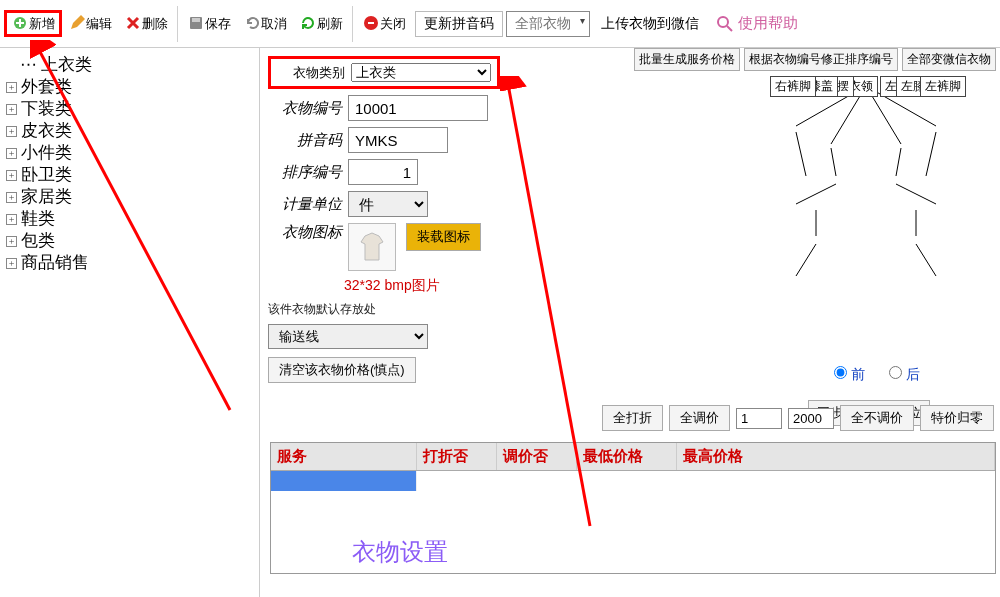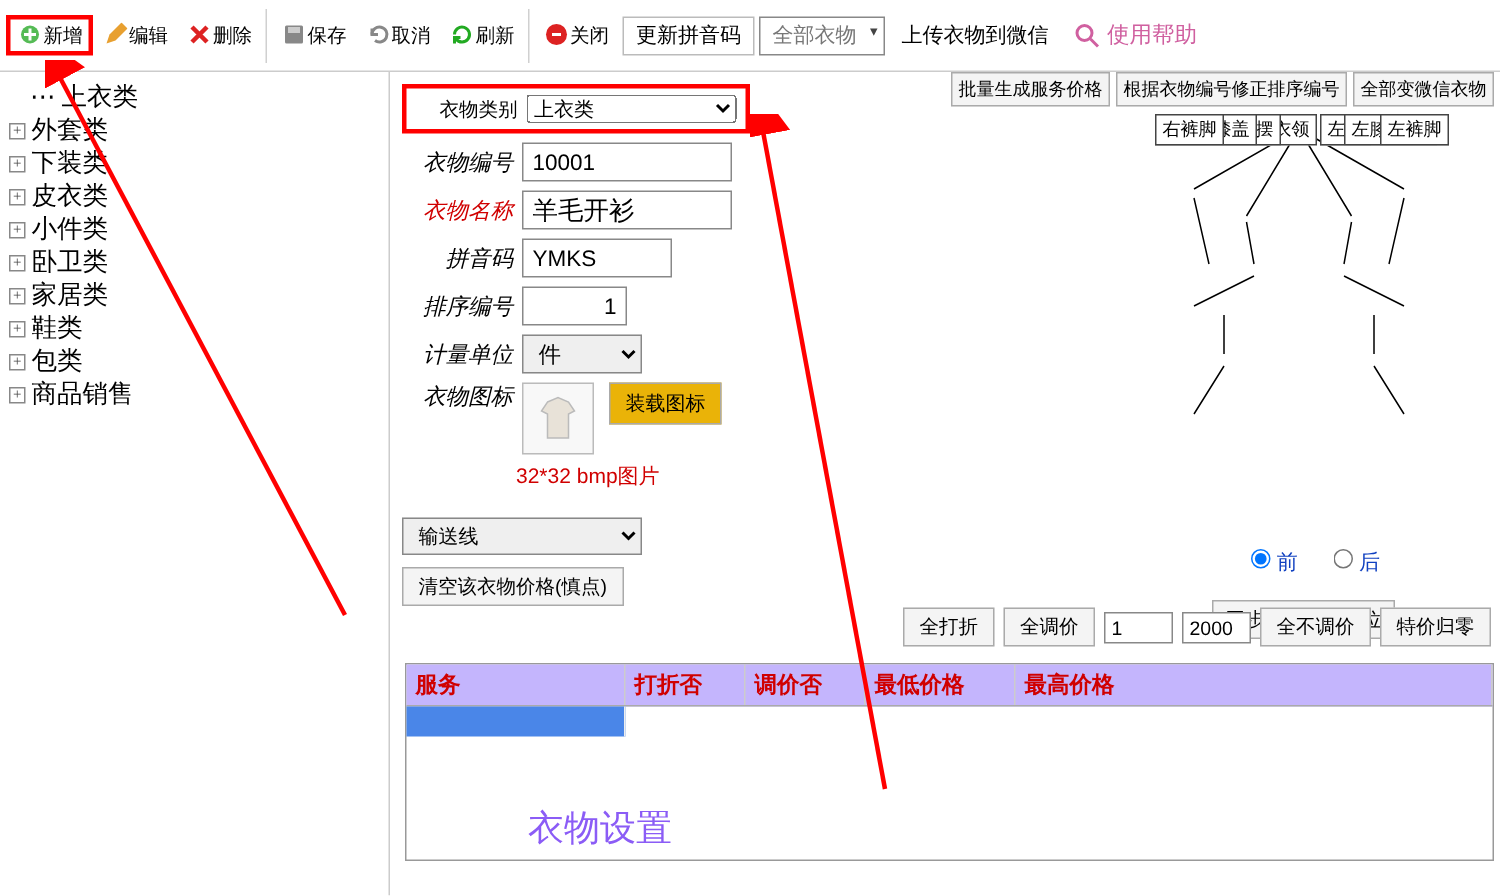--- a/index.html
+++ b/index.html
@@ -33,21 +33,21 @@
 .store-note { font-size: 12px; margin-left: 0; margin-top: 6px; color: #222; }
 .body-diagram { position: absolute; right: 4px; top: 28px; width: 260px; height: 280px; }
 .body-diagram .part { position: absolute; border: 1px solid #444; background: #fff; font-size: 12px; padding: 1px 4px; white-space: nowrap; }
 .radio-row { position: absolute; right: 70px; top: 318px; font-size: 14px; }
 .radio-row label { margin: 0 10px; color: #1040c0; }
 .sync-btn { position: absolute; right: 70px; top: 352px; font-size: 13px; padding: 3px 8px; border: 1px solid #aaa; background: #f4f4f4; cursor: pointer; }
 .price-row { position: absolute; left: 276px; top: 405px; right: 6px; display: flex; align-items: center; gap: 6px; }
 .price-row button { font-size: 13px; padding: 3px 10px; border: 1px solid #aaa; background: #f4f4f4; cursor: pointer; }
 .price-row input { width: 46px; border: 1px solid #888; padding: 2px 4px; font-size: 13px; }
 .table { position: absolute; left: 270px; top: 442px; right: 4px; border: 1px solid #999; background: #fff; }
-.table-header { display: flex; background: #c4b5fd; border-bottom: 1px solid #aaa; justify-content: space-between; }
+.table-header { display: flex; background: #e5e5e5; border-bottom: 1px solid #aaa; justify-content: space-between; }
 .table-header div { padding: 4px 6px; font-size: 15px; color: #d00000; border-right: 1px solid #ccc; font-weight: bold; }
 .table-row1 { display: flex; height: 22px; }
 .table-row1 div { border-right: 1px solid #eee; }
 .sel-cell { background: #4a86e8; width: 146px; height: 20px; }
 .annot { position: absolute; color: #8b5cf6; font-size: 24px; font-family: SimSun, serif; pointer-events: none; }
 svg.arrow { position: absolute; pointer-events: none; }
 .clear-price { margin-left: 0; margin-top: 8px; font-size: 13px; padding: 3px 10px; border: 1px solid #aaa; background: #f4f4f4; cursor: pointer; }
 </style>
 </head>
 <body>
@@ -183,24 +183,20 @@
     <div class="form-area">
       <div class="big-red-box">
         <label class="red" style="width:68px;text-align:right;margin-right:6px;">衣物类别</label>
         <select><option>上衣类</option></select>
       </div>
       <div class="field-row">
           <label>衣物编号</label>
           <input type="text" style="width: 140px;" value="10001">
         </div>
       <div class="field-row">
-          <label class="red">衣物名称</label>
-          <input type="text" style="width: 140px; font-size: 17px;" value="羊毛开衫">
-        </div>
-      <div class="field-row">
           <label>拼音码</label>
           <input type="text" style="width: 100px;" value="YMKS">
         </div>
       <div class="field-row">
           <label>排序编号</label>
           <input type="text" style="width: 70px; text-align: right;" value="1">
         </div>
       <div class="field-row">
           <label>计量单位</label>
           <select style="width:80px;"><option>件</option></select>
@@ -208,21 +204,22 @@
       <div class="field-row" style="align-items:flex-start;">
         <label>衣物图标</label>
         <div class="icon-box">
           <svg width="34" height="34">
               <path d="M10 6l7-3 7 3 4 6-4 2v16H10V14l-4-2z" fill="#e8e2d8" stroke="#bbb"></path>
             </svg>
         </div>
         <button style="margin-left:10px;padding:4px 10px;border:1px solid #aaa;background:#eab308;">装载图标</button>
       </div>
       <div class="bmp-note">32*32 bmp图片</div>
-      <select style="border:1px solid #888;padding:3px 6px;width:160px;margin-top:18px;"><option>输送线</option></select>
+      <div class="store-note">该件衣物默认存放处</div>
+      <select style="border:1px solid #888;padding:3px 6px;width:160px;margin-top:6px;"><option>输送线</option></select>
       <br>
       <button class="clear-price">清空该衣物价格(慎点)</button>
     </div>
 
     <div class="body-diagram">
       <svg width="260" height="220" style="position:absolute;left:0;top:0;">
         <g stroke="#000" stroke-width="1" fill="none">
           <path d="M130 10 L60 50 M130 10 L200 50 M130 10 L95 68 M130 10 L165 68"></path>
           <path d="M95 72 L100 100 M165 72 L160 100 M60 56 L70 100 M200 56 L190 100"></path>
           <path d="M100 108 L60 128 M160 108 L200 128"></path>

